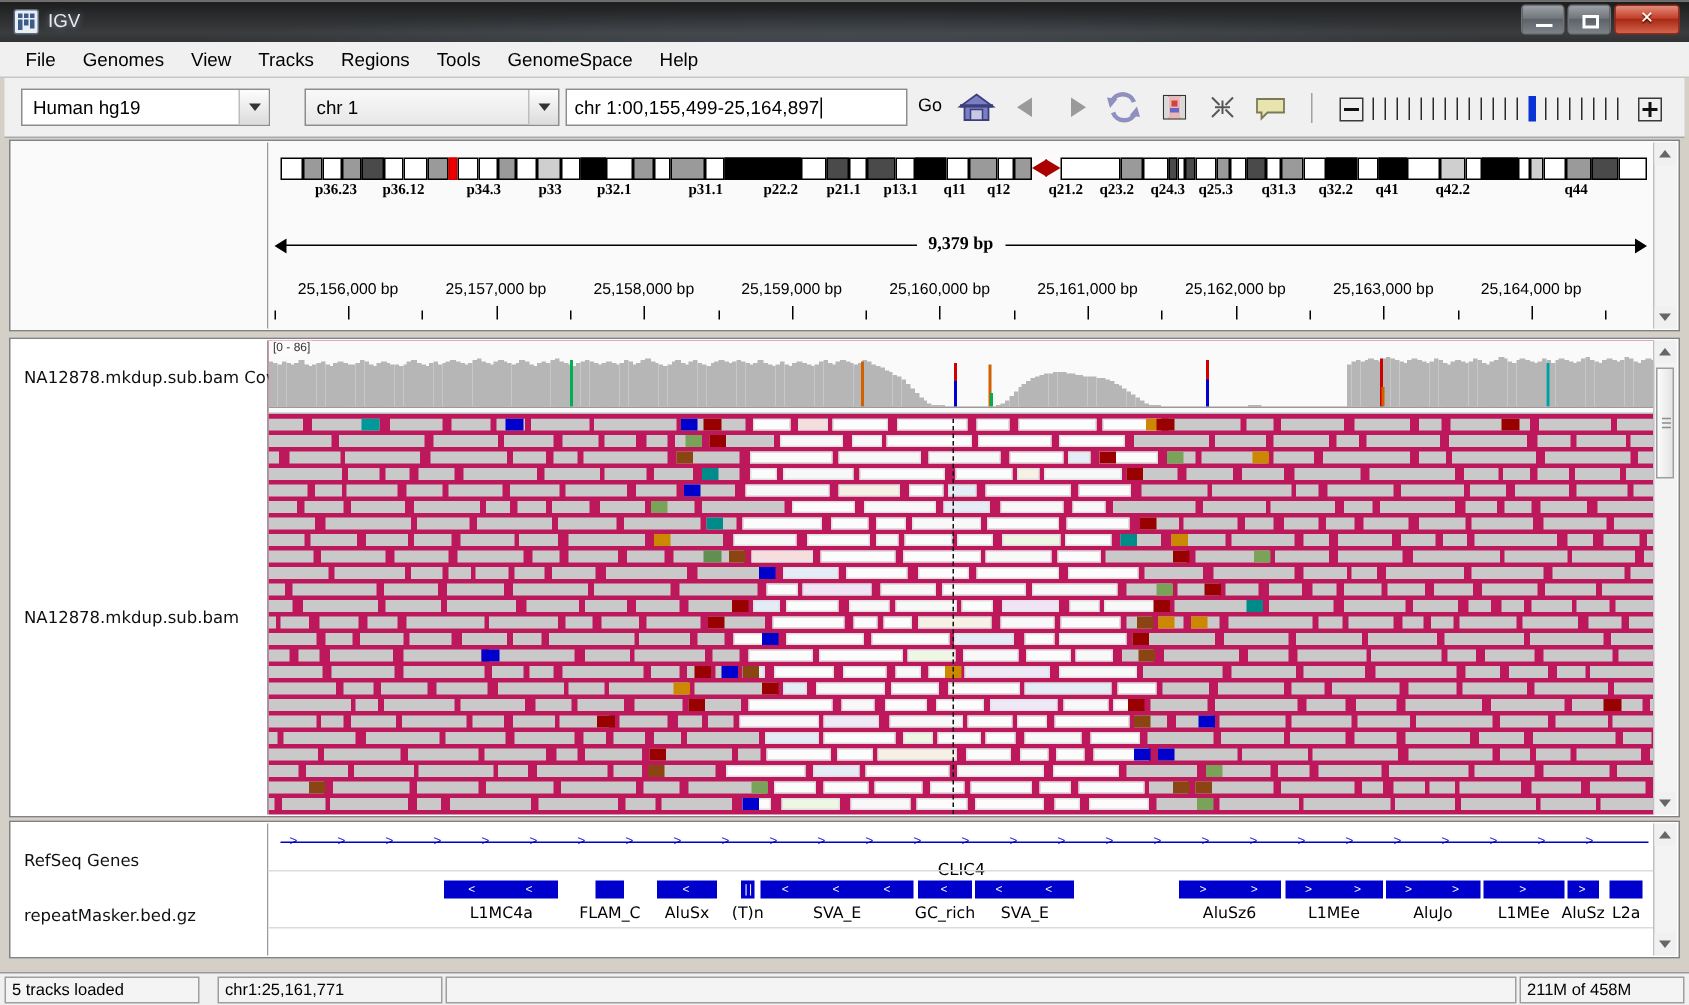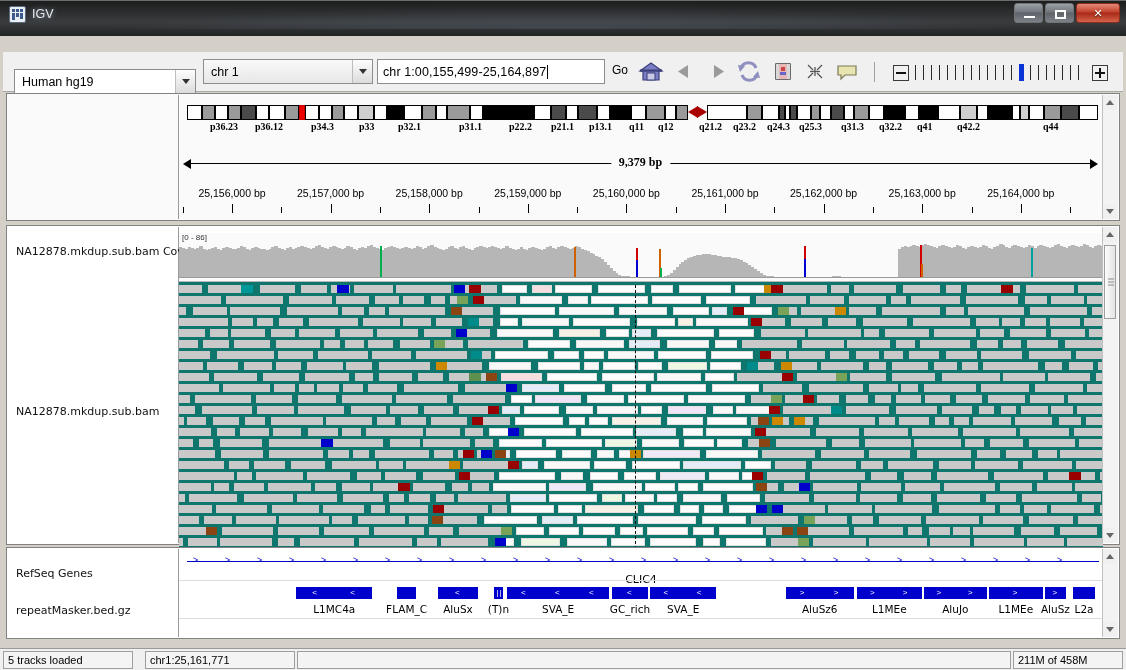--- a/index.html
+++ b/index.html
@@ -78,21 +78,21 @@
   .combo .lbl{padding-left:7px;font-size:12.5px;color:#000;flex:1;white-space:nowrap;overflow:hidden;}
   .combo .arrowbox{
     width:19px;height:23px;background:linear-gradient(180deg,#fdfdfd,#dcdcdc);
     border-left:1px solid #bdbdbd;display:flex;align-items:center;justify-content:center;
   }
   .combo.gray{background:linear-gradient(180deg,#f9f9f9,#e7e7e7);justify-content:flex-end;}
   .caret{
     width:0;height:0;border-left:4px solid transparent;border-right:4px solid transparent;
     border-top:5px solid #333;
   }
-  #genomeCombo{left:14px;width:182px;margin-top:10px;}
+  #genomeCombo{left:14px;width:166px;}
   #chrCombo{left:203px;width:170px;}
   #locusBox{
     position:absolute;left:377px;top:7px;width:228px;height:25px;background:#fff;
     border:1px solid #8d8d8d;box-sizing:border-box;display:flex;align-items:center;
   }
   #locusBox .txt{padding-left:5px;font-size:12.5px;color:#000;letter-spacing:0.1px;}
   #locusBox .cursor{width:1px;height:14px;background:#000;margin-left:1px;}
   .goBtn{
     position:absolute;left:608px;top:9px;font-size:12px;color:#000;padding:2px 4px;cursor:default;
   }
@@ -138,21 +138,21 @@
   .tickrow{position:absolute;left:0;right:0;top:92px;height:30px;}
   .tlabel{position:absolute;top:0;font-size:10.5px;color:#000;transform:translateX(-50%);white-space:nowrap;}
   .tmark{position:absolute;top:17px;width:1px;height:9px;background:#000;}
   .tmark.minor{top:20px;height:6px;}
 
   
   #dataPanel{left:6px;top:225px;width:1114px;height:320px;background:#fff;}
   #dataNames{position:absolute;left:1px;top:1px;width:170px;height:316px;background:#fff;border-right:1px solid #9a9a9a;}
   .tname{position:absolute;left:8px;font-size:11px;color:#111;white-space:nowrap;overflow:hidden;
     font-family:"DejaVu Sans",sans-serif;}
-  #alignArea{position:absolute;left:172px;top:1px;width:924px;height:316px;overflow:hidden;background:#0f766e;margin-top:6px;}
+  #alignArea{position:absolute;left:172px;top:1px;width:924px;height:316px;overflow:hidden;background:#be185d;}
 
   .covtrack{position:absolute;left:0;top:0;width:924px;height:48px;background:#fafafa;
     border-bottom:1px solid #b9b9b9;overflow:hidden;}
   .covrange{position:absolute;left:2px;top:0px;font-size:8px;color:#333;z-index:3;
     background:rgba(250,250,250,.85);padding:0 1px;}
   .covbar{position:absolute;bottom:0;background:#b6b6b6;}
   .snpbar{position:absolute;bottom:0;width:2px;}
 
   .readsArea{position:absolute;left:0;top:52px;width:924px;height:264px;overflow:hidden;}
   .read{position:absolute;height:8px;background:#c9c9c9;}
@@ -230,20 +230,30 @@
         </div>
       <div class="wbtn">
           <span class="maxsq"></span>
         </div>
       <div class="wbtn close">
         <span class="g">✕</span>
       </div>
     </div>
   </div>
 
+  <div class="menubar">
+    <div class="mi">File</div>
+    <div class="mi">Genomes</div>
+    <div class="mi">View</div>
+    <div class="mi">Tracks</div>
+    <div class="mi">Regions</div>
+    <div class="mi">Tools</div>
+    <div class="mi">GenomeSpace</div>
+    <div class="mi">Help</div>
+  </div>
 
   <div class="toolbar">
 
     <div class="combo" id="genomeCombo">
       <div class="lbl">Human hg19</div>
       <div class="arrowbox">
           <span class="caret"></span>
         </div>
     </div>
 

